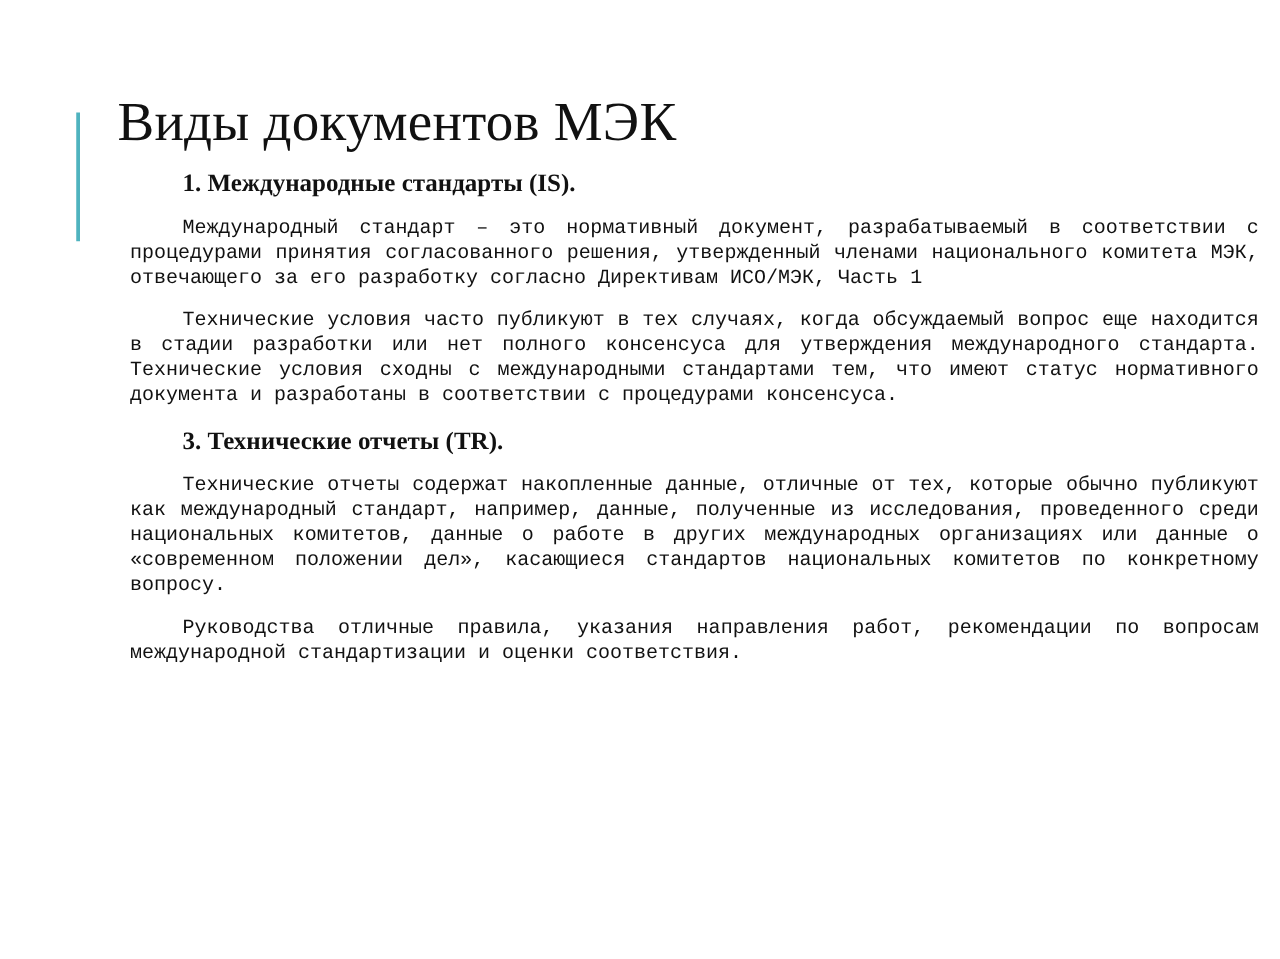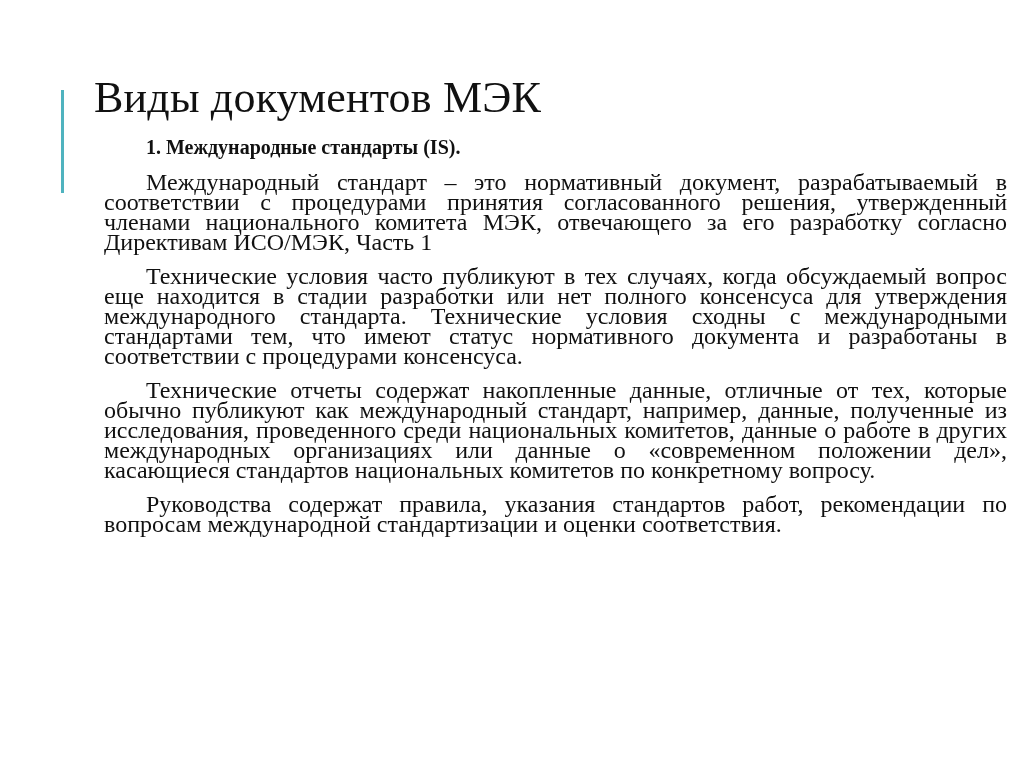--- a/index.html
+++ b/index.html
@@ -48,24 +48,25 @@
     }
     .section-heading {
       margin: 0;
       padding-left: 42px;
       font-weight: bold;
       font-size: 20px;
       line-height: 26px;
     }
     .section-text {
       margin: 12px 0 14px 0;
-      font-size: 24px;
+      font-size: 16px;
       line-height: 20px;
       text-align: justify;
       text-indent: 42px;
+      font-family: Liberation Mono, monospace;
     }
   </style>
 </head>
 <body>
 
 <div class="slide">
   <div class="accent-bar" style="background: rgb(79, 179, 191);"></div>
 
   <h1 class="title">Виды документов МЭК</h1>
 
@@ -73,20 +74,21 @@
     <section>
       <h2 class="section-heading">1. Международные стандарты (IS).</h2>
       <p class="section-text">Международный стандарт – это нормативный документ, разрабатываемый в соответствии с процедурами принятия согласованного решения, утвержденный членами национального комитета МЭК, отвечающего за его разработку согласно Директивам ИСО/МЭК, Часть 1</p>
     </section>
 
     <section>
       <p class="section-text">Технические условия часто публикуют в тех случаях, когда обсуждаемый вопрос еще находится в стадии разработки или нет полного консенсуса для утверждения международного стандарта. Технические условия сходны с международными стандартами тем, что имеют статус нормативного документа и разработаны в соответствии с процедурами консенсуса.</p>
     </section>
 
     <section>
+      <h2 class="section-heading">3. Технические отчеты (TR).</h2>
       <p class="section-text">Технические отчеты содержат накопленные данные, отличные от тех, которые обычно публикуют как международный стандарт, например, данные, полученные из исследования, проведенного среди национальных комитетов, данные о работе в других международных организациях или данные о «современном положении дел», касающиеся стандартов национальных комитетов по конкретному вопросу.</p>
     </section>
 
     <section>
-      <p class="section-text">Руководства содержат правила, указания стандартов работ, рекомендации по вопросам международной стандартизации и оценки соответствия.</p>
+      <p class="section-text">Руководства отличные правила, указания направления работ, рекомендации по вопросам международной стандартизации и оценки соответствия.</p>
     </section>
   </div>
 </div>
 
 </body></html>

